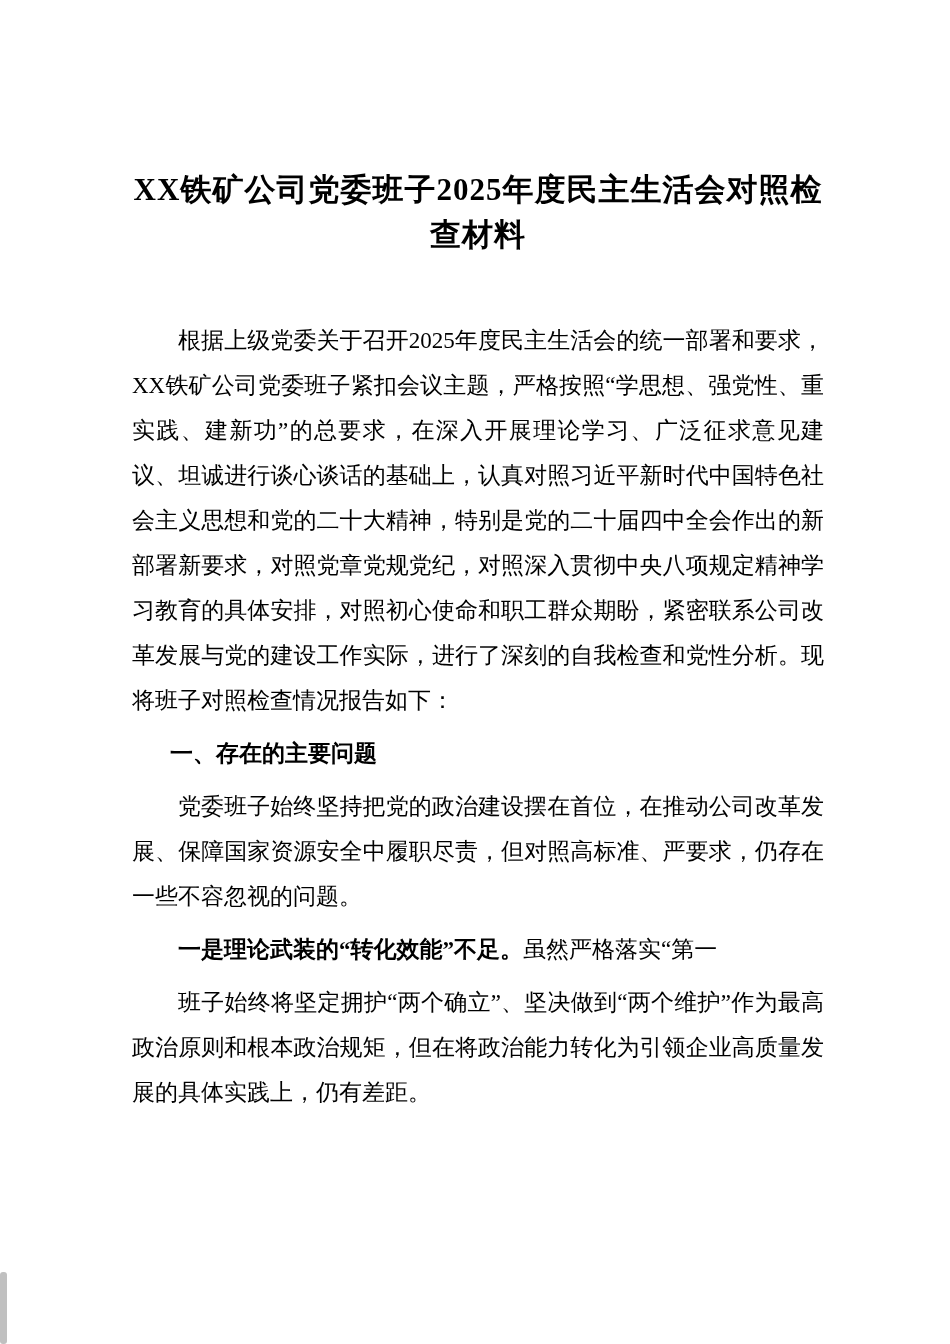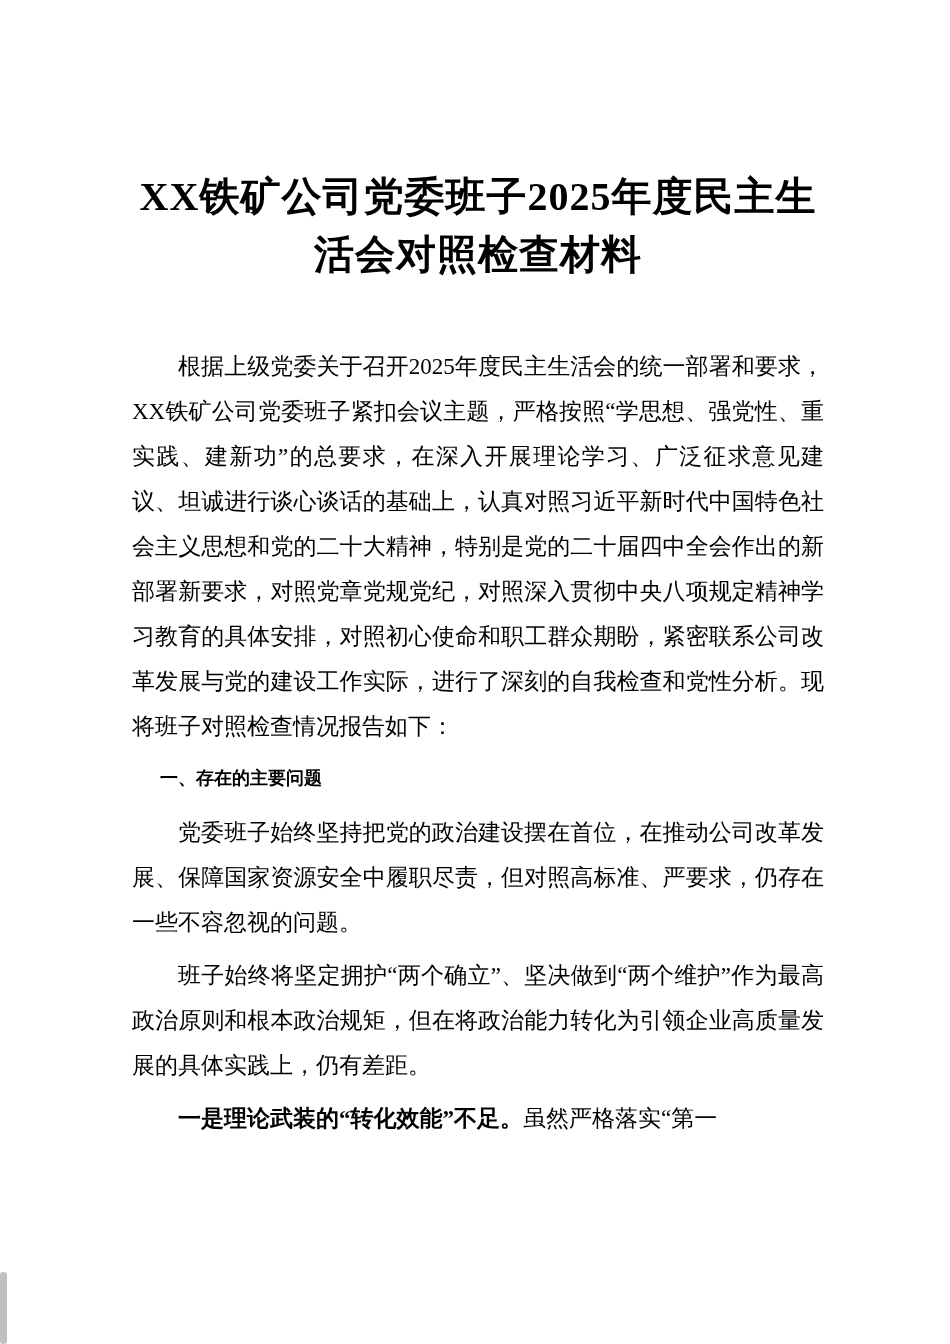--- a/index.html
+++ b/index.html
@@ -14,43 +14,43 @@
     margin: 0 auto;
     background: #ffffff;
     box-sizing: border-box;
     padding: 168px 118px 40px 124px;
     overflow: hidden;
     font-family: "Liberation Serif", "DejaVu Serif", serif;
     color: #000000;
   }
   .doc-title {
     margin: 0 0 60px 0;
-    font-size: 40px;
+    font-size: 31px;
     font-weight: bold;
     line-height: 1.45;
     text-align: center;
     letter-spacing: 1px;
     font-family: "Liberation Serif", "DejaVu Serif", serif;
   }
   .para {
     margin: 8px;
     font-size: 23px;
     line-height: 45px;
     text-align: justify;
     text-indent: 2em;
     word-break: break-all;
   }
   .heading-level1,
   .heading-level2 {
     margin: 0;
-    font-size: 18px;
+    font-size: 23px;
     line-height: 45px;
     font-weight: bold;
     text-indent: 2em;
-    font-family: Liberation Mono, monospace;
+    font-family: Liberation Serif, serif;
   }
   .bold-lead {
     font-weight: bold;
   }
   .scrollbar-fragment {
     position: absolute;
     left: 0;
     bottom: 0;
     width: 7px;
     height: 72px;
@@ -65,19 +65,19 @@
 
   <h1 class="doc-title">XX铁矿公司党委班子2025年度民主生活会对照检查材料</h1>
 
   <p class="para">根据上级党委关于召开2025年度民主生活会的统一部署和要求，XX铁矿公司党委班子紧扣会议主题，严格按照“学思想、强党性、重实践、建新功”的总要求，在深入开展理论学习、广泛征求意见建议、坦诚进行谈心谈话的基础上，认真对照习近平新时代中国特色社会主义思想和党的二十大精神，特别是党的二十届四中全会作出的新部署新要求，对照党章党规党纪，对照深入贯彻中央八项规定精神学习教育的具体安排，对照初心使命和职工群众期盼，紧密联系公司改革发展与党的建设工作实际，进行了深刻的自我检查和党性分析。现将班子对照检查情况报告如下：</p>
 
   <p class="heading-level1">一、存在的主要问题</p>
 
   <p class="para">党委班子始终坚持把党的政治建设摆在首位，在推动公司改革发展、保障国家资源安全中履职尽责，但对照高标准、严要求，仍存在一些不容忽视的问题。</p>
 
 
+  <p class="para"><span class="bold-lead">一是理论武装的“转化效能”不足。</span><span>虽然严格落实“第一</span></p>
+
   <p class="para">班子始终将坚定拥护“两个确立”、坚决做到“两个维护”作为最高政治原则和根本政治规矩，但在将政治能力转化为引领企业高质量发展的具体实践上，仍有差距。</p>
-
-  <p class="para"><span class="bold-lead">一是理论武装的“转化效能”不足。</span><span>虽然严格落实“第一</span></p>
 
   <div class="scrollbar-fragment"></div>
 
 </div>
 
 </body></html>

